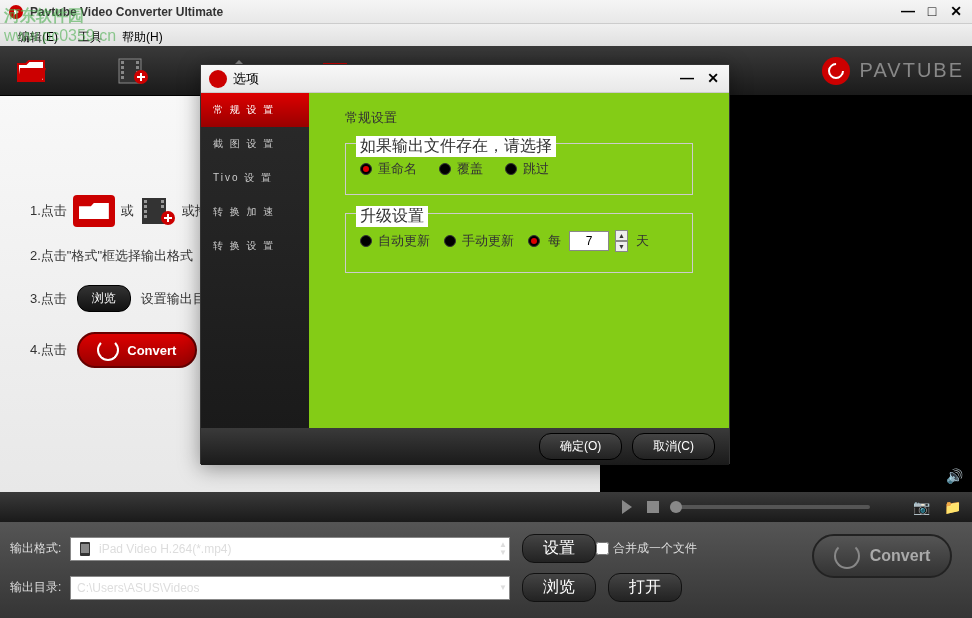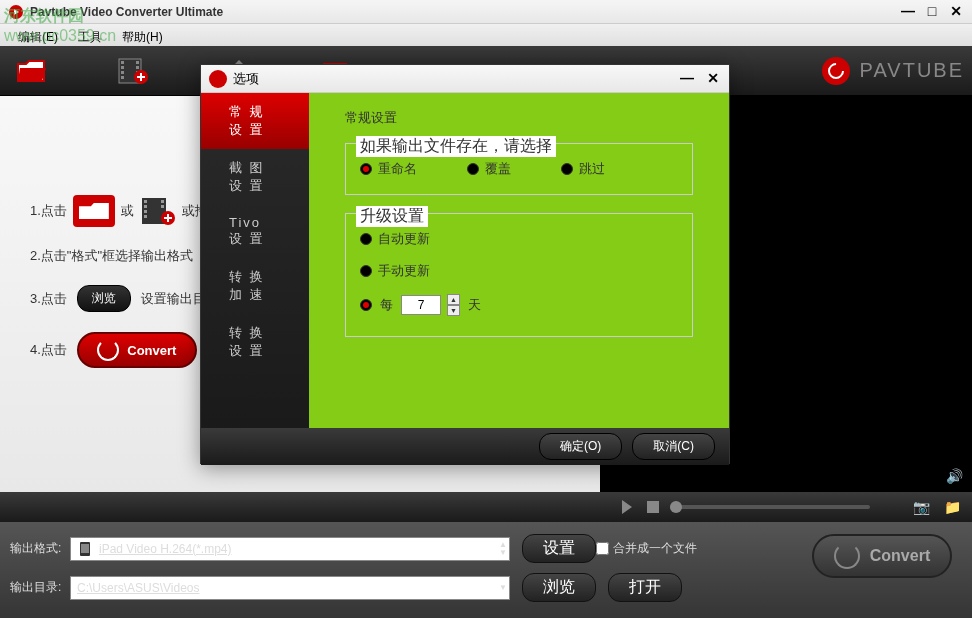--- a/index.html
+++ b/index.html
@@ -46,50 +46,50 @@
     .play-btn { width: 18px; height: 18px; cursor: pointer; color: #888; }
     .slider { flex: 1; max-width: 200px; height: 4px; background: #555; border-radius: 2px; position: relative; }
     .slider-thumb { position: absolute; left: 0; top: -4px; width: 12px; height: 12px; background: #888; border-radius: 50%; }
     .snapshot-btn { margin-left: auto; color: #888; cursor: pointer; font-size: 14px; }
     .browse-folder-btn { color: #888; cursor: pointer; font-size: 14px; margin-left: 6px; }
     
     
     .format-area { background: linear-gradient(#555, #333); padding: 12px 10px; }
     .format-row { display: flex; align-items: center; margin-bottom: 10px; font-size: 12px; color: #ddd; }
     .format-label { width: 60px; }
-    .format-select { width: 440px; height: 24px; background: #fff; border: 1px solid #888; padding: 0 6px; display: flex; align-items: center; font-size: 12px; position: relative; text-decoration: underline; }
+    .format-select { width: 440px; height: 24px; background: #fff; border: 1px solid #888; padding: 0 6px; display: flex; align-items: center; font-size: 12px; position: relative; }
     .format-select .spinner { position: absolute; right: 2px; display: flex; flex-direction: column; }
     .format-select .spinner span { font-size: 8px; line-height: 8px; cursor: pointer; }
     .pill-btn { padding: 3px 20px; background: linear-gradient(#444, #222); color: #fff; border-radius: 12px; font-size: 16px; cursor: pointer; margin-left: 12px; border: 1px solid #111; }
     .checkbox-wrap { display: flex; align-items: center; font-size: 12px; color: #ddd; }
     .checkbox-wrap input { margin-right: 4px; }
     .big-convert { position: absolute; right: 20px; bottom: 40px; width: 140px; height: 44px; background: linear-gradient(#555, #333); border-radius: 22px; display: flex; align-items: center; justify-content: center; color: #aaa; font-size: 16px; font-weight: bold; border: 2px solid #222; cursor: pointer; }
     .big-convert .spin { width: 26px; height: 26px; border-radius: 50%; border: 2px solid #888; border-top-color: transparent; margin-right: 10px; }
     .disk-info { font-size: 11px; color: #aaa; padding: 4px 10px; background: #2a2a2a; }
     
     
     .dialog-overlay { position: absolute; inset: 0; z-index: 1000; }
     .dialog { position: absolute; left: 200px; top: 64px; width: 530px; height: 400px; background: #84cc16; border: 1px solid #333; box-shadow: 0 4px 20px rgba(0,0,0,0.4); }
     .dialog-titlebar { height: 28px; background: linear-gradient(#f8f8f8, #e8e8e8); display: flex; align-items: center; padding: 0 8px; border-bottom: 1px solid #ccc; }
     .dialog-icon { width: 18px; height: 18px; margin-right: 6px; background: #c00; border-radius: 50%; }
     .dialog-title { font-size: 13px; flex: 1; }
     .dialog-controls { display: flex; gap: 10px; }
     .dialog-body { display: flex; height: 335px; }
     .dialog-sidebar { width: 108px; background: linear-gradient(#2a2a2a, #1a1a1a); }
-    .sidebar-tab { padding: 10px 28px; font-size: 13px; color: #ccc; cursor: pointer; letter-spacing: 2px; }
+    .sidebar-tab { padding: 10px 12px; font-size: 10px; color: #ccc; cursor: pointer; letter-spacing: 2px; }
     .sidebar-tab.active { background: linear-gradient(#d00, #900); color: #fff; }
     .dialog-content { flex: 1; padding: 16px 36px; font-size: 13px; color: #333; }
     .content-title { margin-bottom: 16px; }
     .fieldset { border: 1px solid #ccc; padding: 16px 14px; margin-bottom: 18px; position: relative; }
     .fieldset-legend { position: absolute; top: -8px; left: 10px; background: #fff; padding: 0 4px; font-size: 16px; }
-    .radio-row { display: flex; gap: 50px; }
+    .radio-row { display: flex; gap: 22px; }
     .radio-item { display: flex; align-items: center; gap: 6px; cursor: pointer; }
     .radio-circle { width: 12px; height: 12px; border-radius: 50%; border: 1px solid #333; background: #000; position: relative; }
     .radio-circle.selected::after { content: ''; position: absolute; inset: 2px; border-radius: 50%; background: #d00; }
-    .update-opts { display: flex; flex-direction: column; gap: 14px; }
+    .update-opts { display: flex; gap: 14px; }
     .interval-row { display: flex; align-items: center; gap: 8px; }
     .num-input { width: 40px; height: 20px; border: 1px solid #888; text-align: center; font-size: 12px; }
     .spinner-btns { display: inline-flex; flex-direction: column; margin-left: -2px; }
     .spinner-btns span { font-size: 7px; line-height: 9px; border: 1px solid #888; padding: 0 2px; cursor: pointer; background: #eee; }
     .dialog-footer { height: 37px; background: linear-gradient(#3a3a3a, #1a1a1a); display: flex; align-items: center; justify-content: flex-end; padding: 0 14px; gap: 10px; }
     .dialog-btn { padding: 4px 20px; background: linear-gradient(#444, #222); color: #fff; border-radius: 12px; font-size: 12px; cursor: pointer; border: 1px solid #000; }
   </style>
 </head>
 <body>
 

